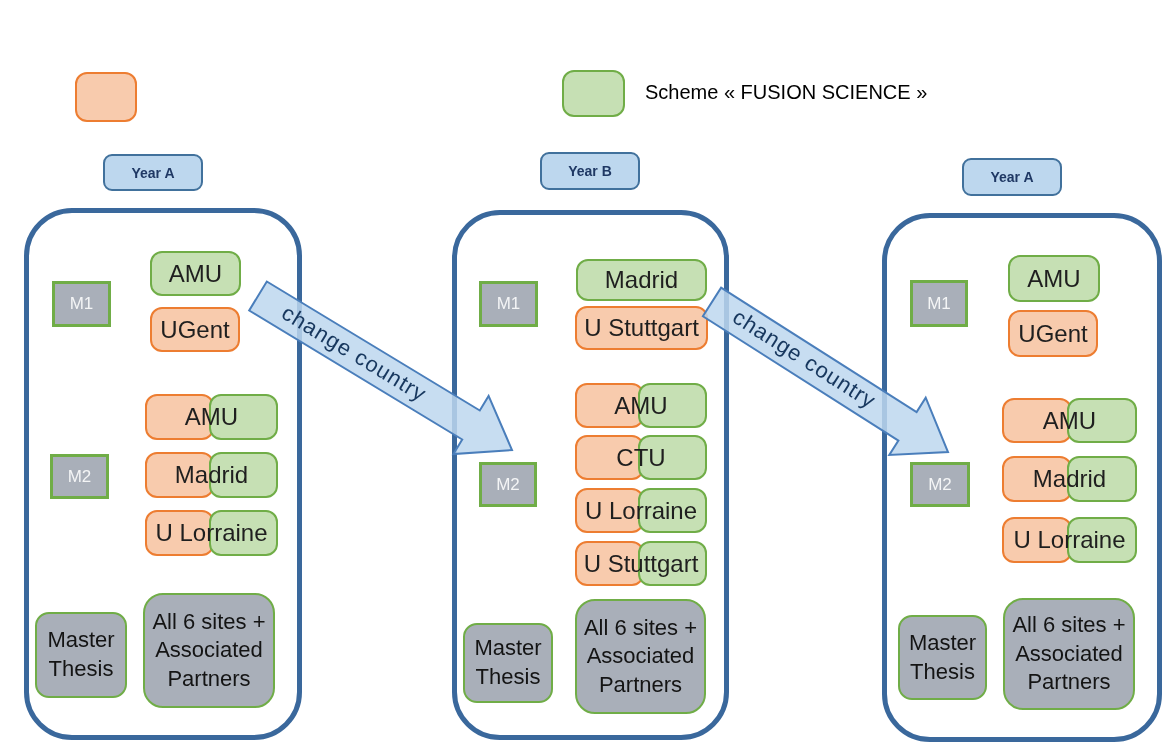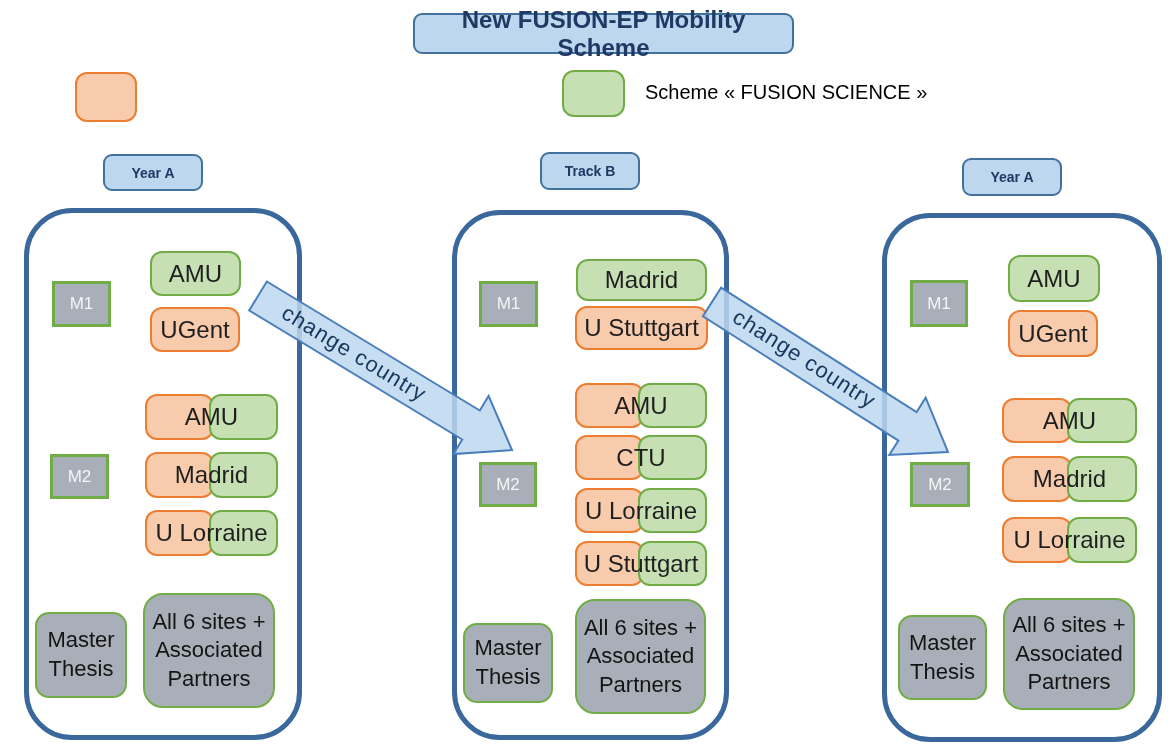--- a/index.html
+++ b/index.html
@@ -56,28 +56,27 @@
 
   .arrow-overlay { position:absolute; left:0; top:0; pointer-events:none; }
   .arrow-poly { fill:rgba(189,215,238,0.85); stroke:var(--arrow-border); stroke-width:2; }
   .arrow-text { font-size:22px; letter-spacing:1px; fill:var(--arrow-text); font-family:"Liberation Sans", sans-serif; }
 </style>
 </head>
 <body>
 
 <div class="stage">
 
-  <div class="abs flexc bluebox title" style="left:413px;top:13px;width:381px;height:41px;">New FUSION-EP Mobility Scheme</div>
 
   <div class="abs legend-swatch orange" style="left:75px;top:72px;width:62px;height:50px;"></div>
   <div class="abs legend-swatch green" style="left:562px;top:70px;width:63px;height:47px;"></div>
   <div class="abs legend-text" style="left:645px;top:81px;">Scheme « FUSION SCIENCE »</div>
 
   <div class="abs flexc bluebox year" style="left:103px;top:154px;width:100px;height:37px;">Year A</div>
-  <div class="abs flexc bluebox year" style="left:540px;top:152px;width:100px;height:38px;">Track B</div>
+  <div class="abs flexc bluebox year" style="left:540px;top:152px;width:100px;height:38px;">Year B</div>
   <div class="abs flexc bluebox year" style="left:962px;top:158px;width:100px;height:38px;">Year A</div>
 
   <div class="abs panel" style="left:24px;top:208px;width:278px;height:532px;"></div>
   <div class="abs panel" style="left:452px;top:210px;width:277px;height:530px;"></div>
   <div class="abs panel" style="left:882px;top:213px;width:280px;height:529px;"></div>
 
   <div class="abs flexc mbox" style="left:52px;top:281px;width:59px;height:46px;">M1</div>
   <div class="abs flexc unibox green" style="left:150px;top:251px;width:91px;height:45px;">AMU</div>
   <div class="abs flexc unibox orange" style="left:150px;top:307px;width:90px;height:45px;">UGent</div>
 

